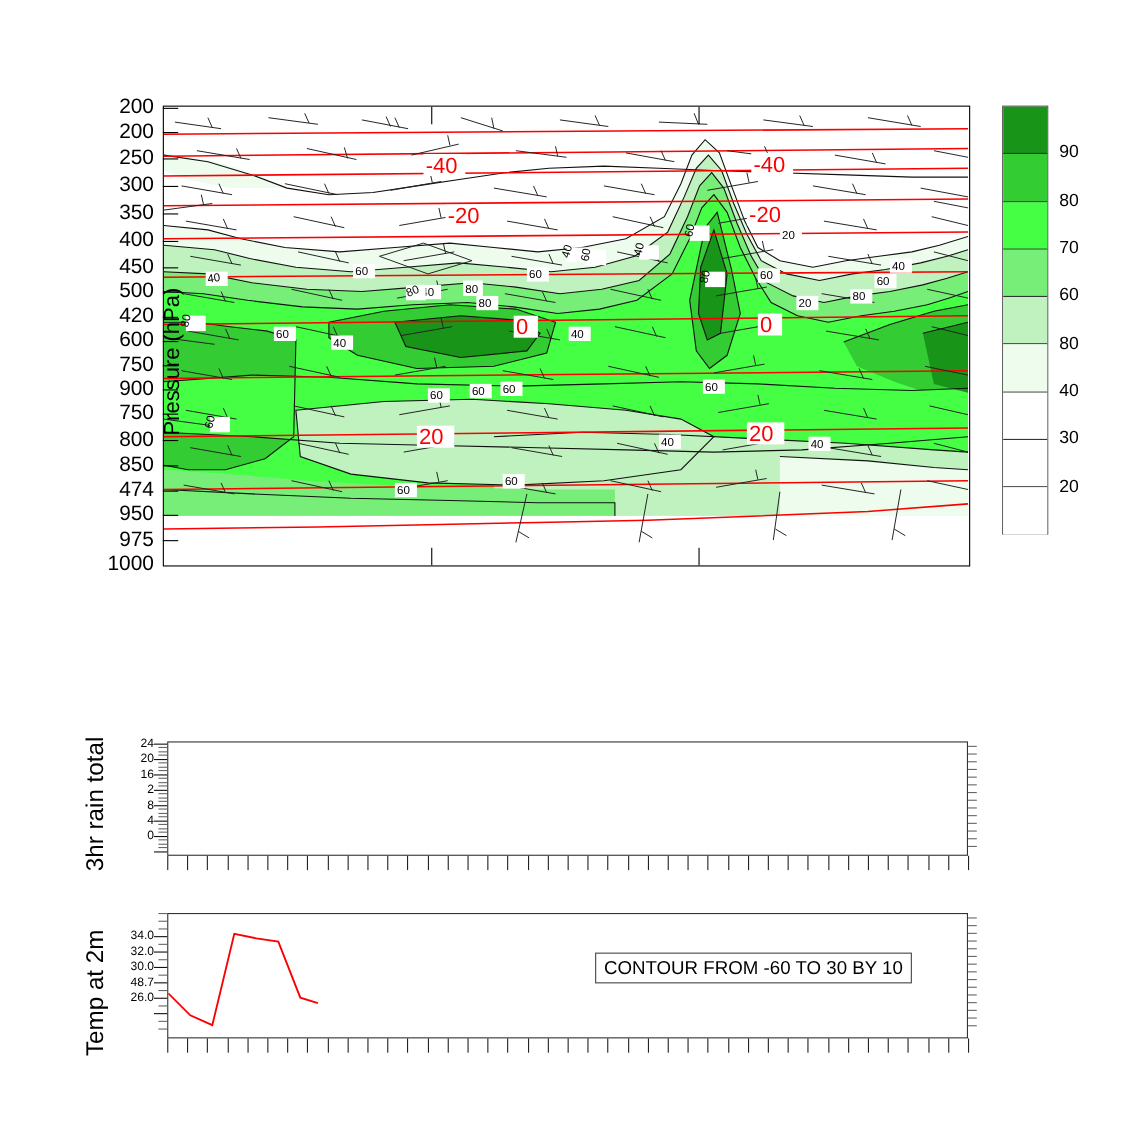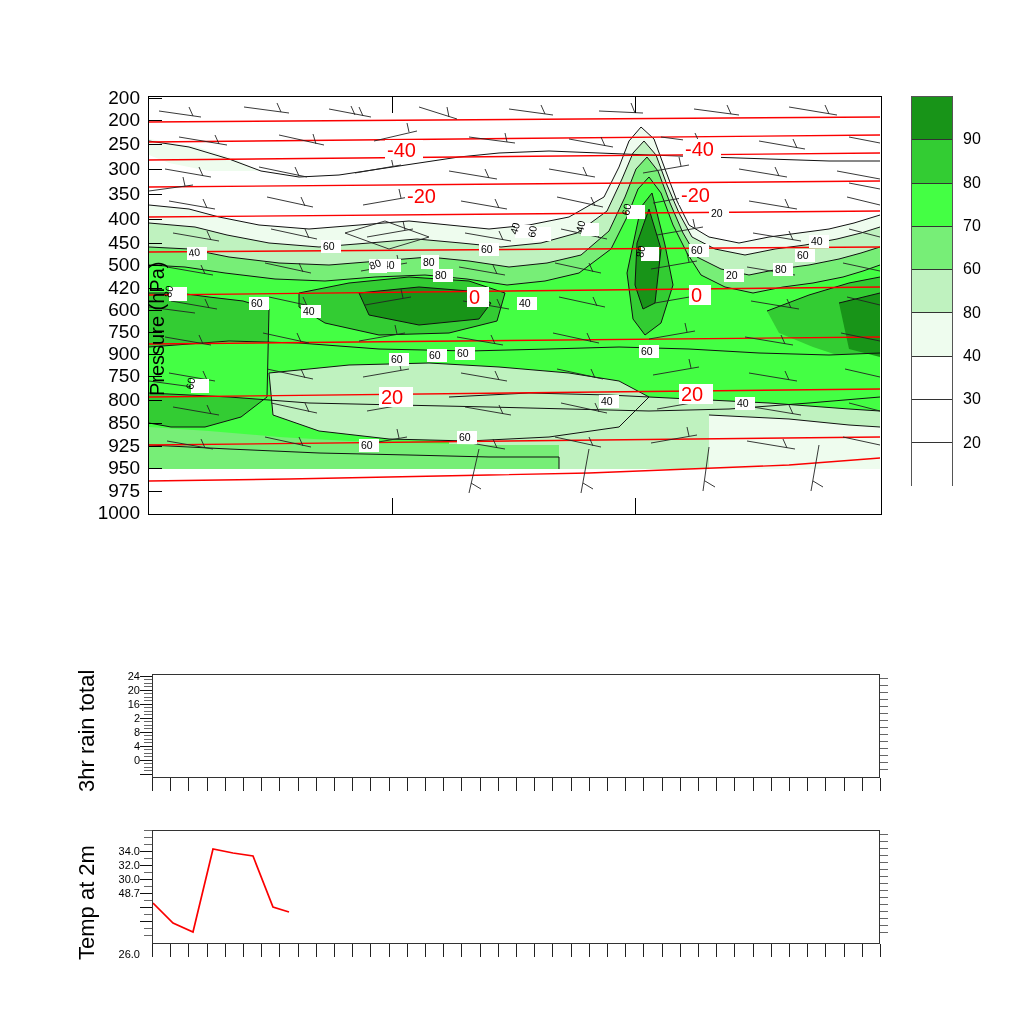--- a/index.html
+++ b/index.html
@@ -432,21 +432,21 @@
     <div class="ytick-lbl" style="left:62px;top:219px;">400</div>
     <div class="ytick-lbl" style="left:62px;top:243px;">450</div>
     <div class="ytick-lbl" style="left:62px;top:265px;">500</div>
     <div class="ytick-lbl" style="left:62px;top:288px;">420</div>
     <div class="ytick-lbl" style="left:62px;top:310px;">600</div>
     <div class="ytick-lbl" style="left:62px;top:332px;">750</div>
     <div class="ytick-lbl" style="left:62px;top:354px;">900</div>
     <div class="ytick-lbl" style="left:62px;top:376px;">750</div>
     <div class="ytick-lbl" style="left:62px;top:400px;">800</div>
     <div class="ytick-lbl" style="left:62px;top:423px;">850</div>
-    <div class="ytick-lbl" style="left:62px;top:446px;">925</div>
+    <div class="ytick-lbl" style="left:62px;top:446px;">474</div>
     <div class="ytick-lbl" style="left:62px;top:468px;">950</div>
     <div class="ytick-lbl" style="left:62px;top:491px;">975</div>
     <div class="ytick-lbl" style="left:62px;top:513px;">1000</div>
 
     <div class="ytick" style="left:148px;top:98px;width:14px;"></div>
     <div class="ytick" style="left:148px;top:120px;width:14px;"></div>
     <div class="ytick" style="left:148px;top:144px;width:14px;"></div>
     <div class="ytick" style="left:148px;top:169px;width:14px;"></div>
     <div class="ytick" style="left:148px;top:194px;width:14px;"></div>
     <div class="ytick" style="left:148px;top:219px;width:14px;"></div>
@@ -634,21 +634,21 @@
         <div class="mtick" style="left:0;top:95px;"></div>
       <div class="mtick" style="left:0;top:102px;"></div>
     </div>
   </div>
   <div class="abs" id="templabel">Temp at 2m</div>
   <div class="abs" style="left:0;top:0;">
     <div class="t-ytick-lbl" style="left:96px;top:851px;">34.0</div>
     <div class="t-ytick-lbl" style="left:96px;top:865px;">32.0</div>
     <div class="t-ytick-lbl" style="left:96px;top:879px;">30.0</div>
     <div class="t-ytick-lbl" style="left:96px;top:893px;">48.7</div>
-    <div class="t-ytick-lbl" style="left:96px;top:954px;">26.0</div>
+    <div class="t-ytick-lbl" style="left:96px;top:907px;">26.0</div>
   </div>
   <div class="abs" id="temp-xticks" style="left:152px;top:944px;width:728px;height:14px;">
       <div class="btick" style="left: 0px; top: 0px;"></div>
       <div class="btick" style="left: 18.2px; top: 0px;"></div>
       <div class="btick" style="left: 36.4px; top: 0px;"></div>
       <div class="btick" style="left: 54.6px; top: 0px;"></div>
       <div class="btick" style="left: 72.8px; top: 0px;"></div>
       <div class="btick" style="left: 91px; top: 0px;"></div>
       <div class="btick" style="left: 109.2px; top: 0px;"></div>
       <div class="btick" style="left: 127.4px; top: 0px;"></div>
@@ -680,14 +680,15 @@
       <div class="btick" style="left: 600.6px; top: 0px;"></div>
       <div class="btick" style="left: 618.8px; top: 0px;"></div>
       <div class="btick" style="left: 637px; top: 0px;"></div>
       <div class="btick" style="left: 655.2px; top: 0px;"></div>
       <div class="btick" style="left: 673.4px; top: 0px;"></div>
       <div class="btick" style="left: 691.6px; top: 0px;"></div>
       <div class="btick" style="left: 709.8px; top: 0px;"></div>
       <div class="btick" style="left: 728px; top: 0px;"></div>
     </div>
 
+  <div class="abs" id="notebox">CONTOUR FROM -60 TO 30 BY 10</div>
 
 </div>
 
 </body></html>

